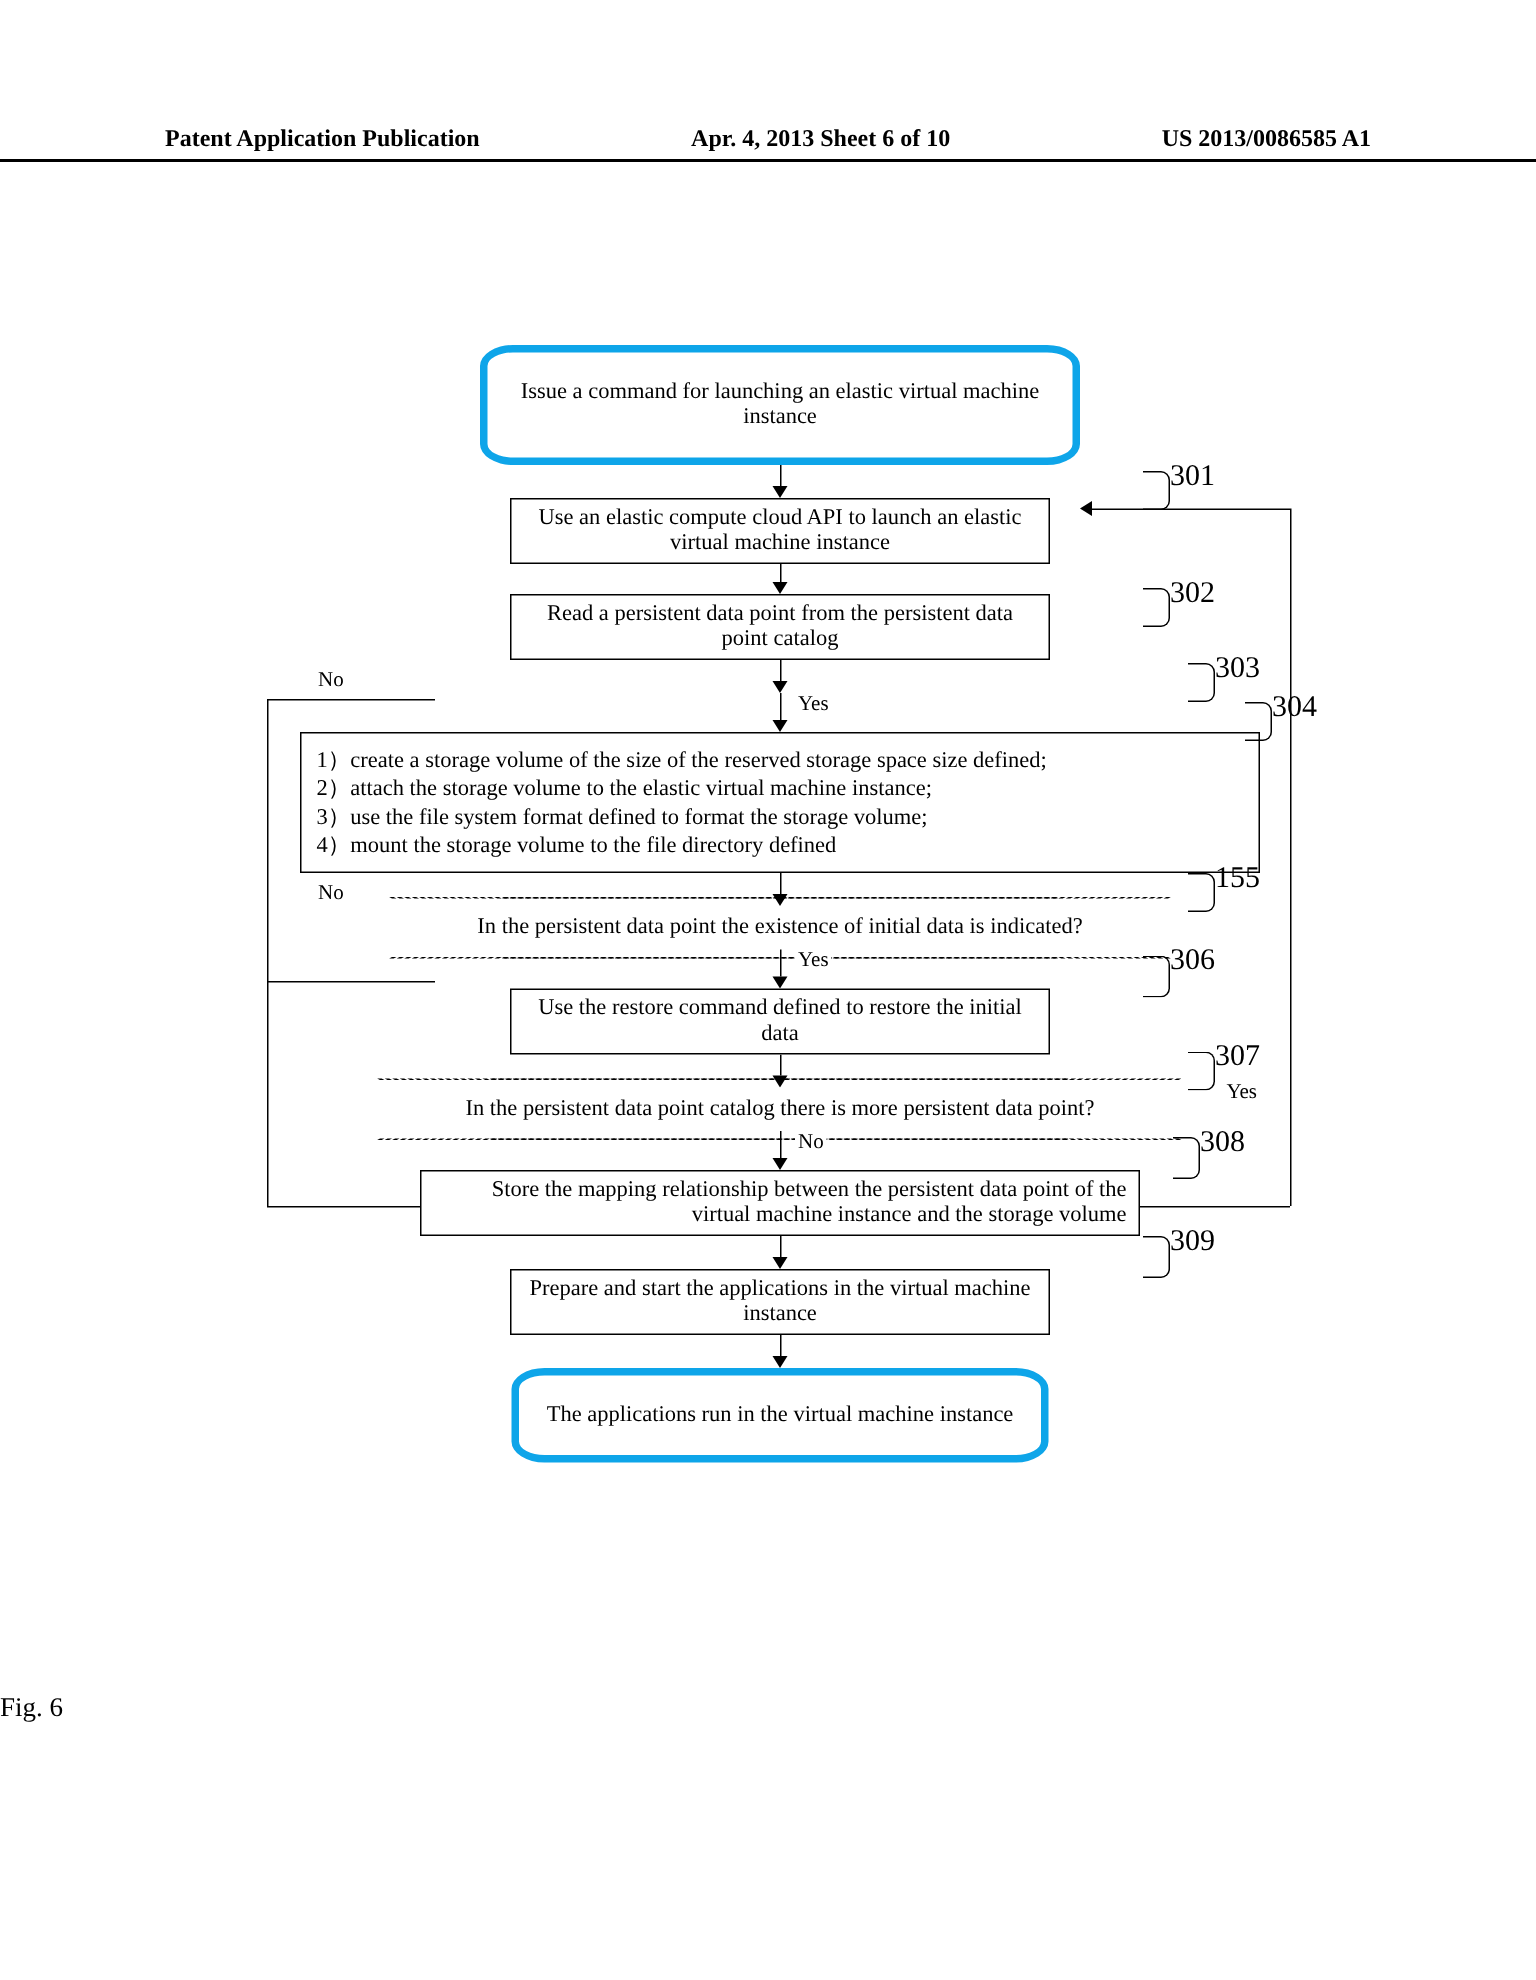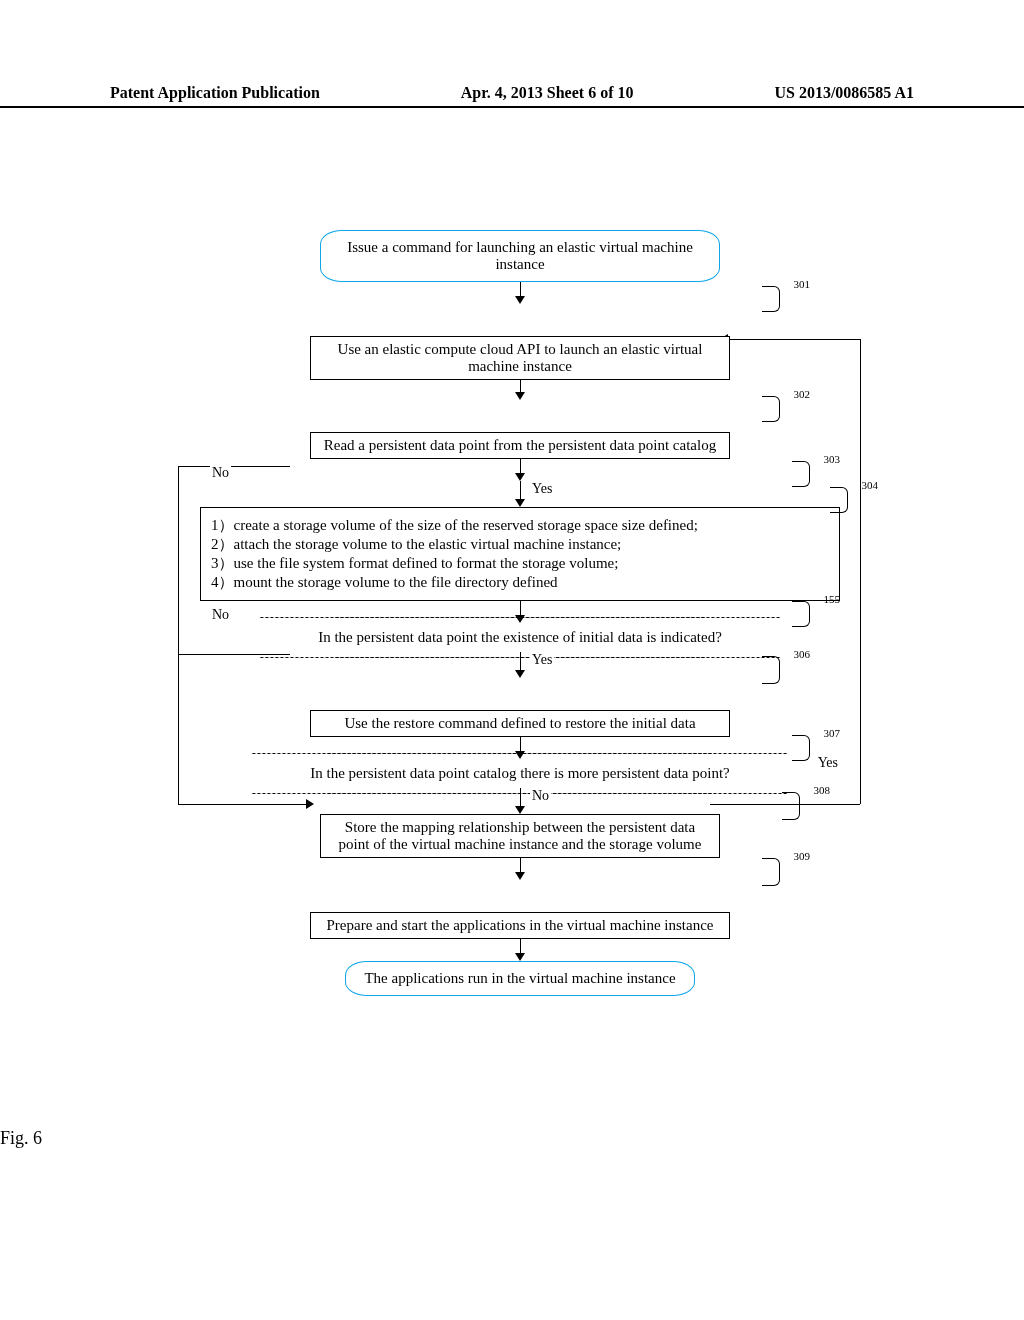--- a/index.html
+++ b/index.html
@@ -41,26 +41,26 @@
     margin: 0 auto;
     text-align: center;
   }
   .rect {
     border: 1px solid #000;
     padding: 4px 8px;
     background: #fff;
     display: inline-block;
   }
   .wide { width: 640px; }
-  .med  { width: 420px; margin-top: 32px; }
+  .med  { width: 360px; }
   .tall { text-align: left; padding: 8px 10px; }
   .term {
     display: inline-block;
-    padding: 8px 18px;
-    border: 1px solid #0ea5e9;
+    padding: 18px 18px;
+    border: 5px solid #0ea5e9;
     border-radius: 22px / 14px;
     background: #fff;
     position: relative;
   }
   
   .dec {
     display: inline-block;
     position: relative;
     padding: 6px 34px;
     background: #fff;
@@ -114,21 +114,21 @@
     position: absolute;
   }
   .edge-label {
     position: absolute;
     font-size: 14px;
     background: #fff;
     padding: 0 2px;
   }
   .refnum {
     position: absolute;
-    font-size: 11px;
+    font-size: 20px;
   }
   .hook {
     position: absolute;
     border: 1px solid #000;
     border-left: none;
     border-top-right-radius: 6px;
     border-bottom-right-radius: 6px;
     width: 18px;
   }
   .figcap {
@@ -246,21 +246,21 @@
       <div class="hook" style="top:-24px; right:60px; height:26px;"></div>
       <span class="refnum" style="top:-32px; right:30px;">307</span>
     </div>
     <div style="position:relative; height:26px;">
       <div class="vline" style="height:18px;"></div>
       <span class="edge-label" style="left:360px; top:0;">No</span>
       <div class="arrow-down"></div>
     </div>
 
     <div class="node" style="position:relative;">
-      <div class="rect" style="width:400px;">
+      <div class="rect" style="width:480px;text-align:right;">
         <span>Store the mapping relationship between the persistent data point of the virtual machine instance and the storage volume</span>
       </div>
       <div class="hook" style="top:-22px; right:70px; height:28px;"></div>
       <span class="refnum" style="top:-30px; right:40px;">308</span>
     </div>
     <div class="vline" style="height:14px;"></div>
     <div class="arrow-down"></div>
 
     <div class="node" style="position:relative;">
       <div class="rect med">

